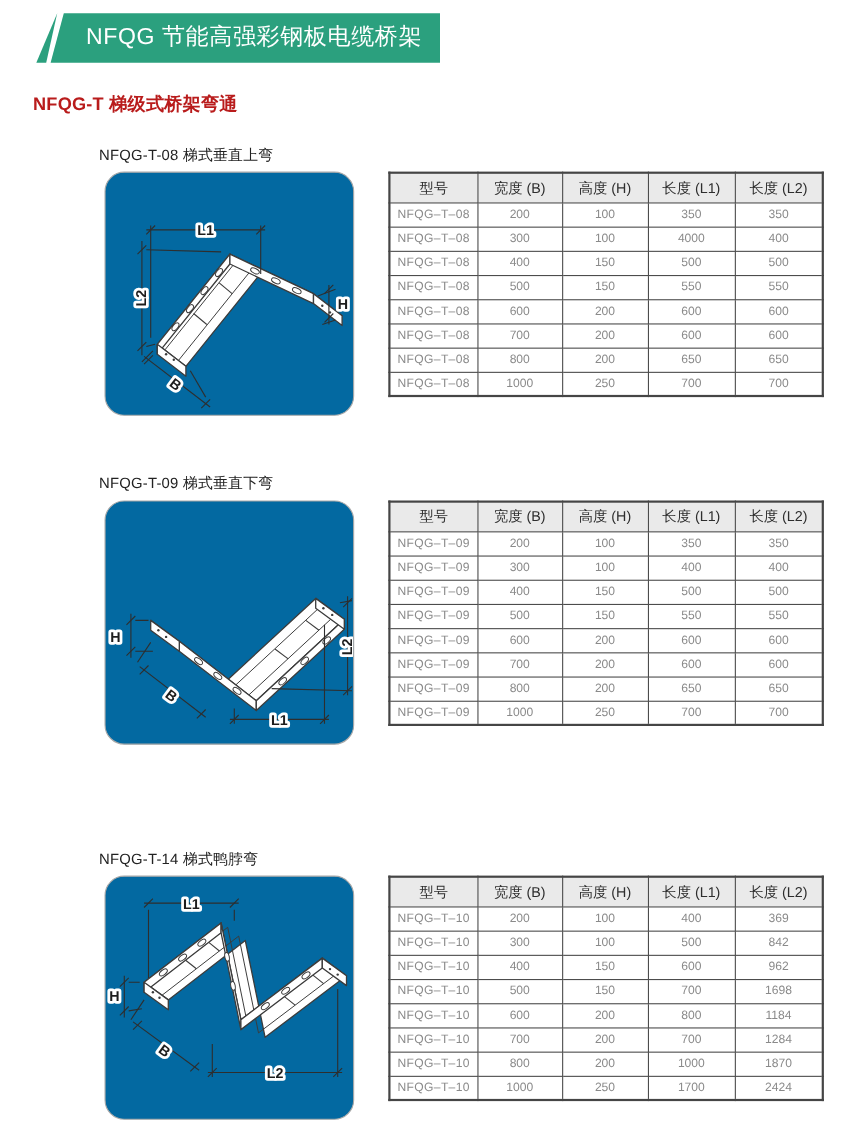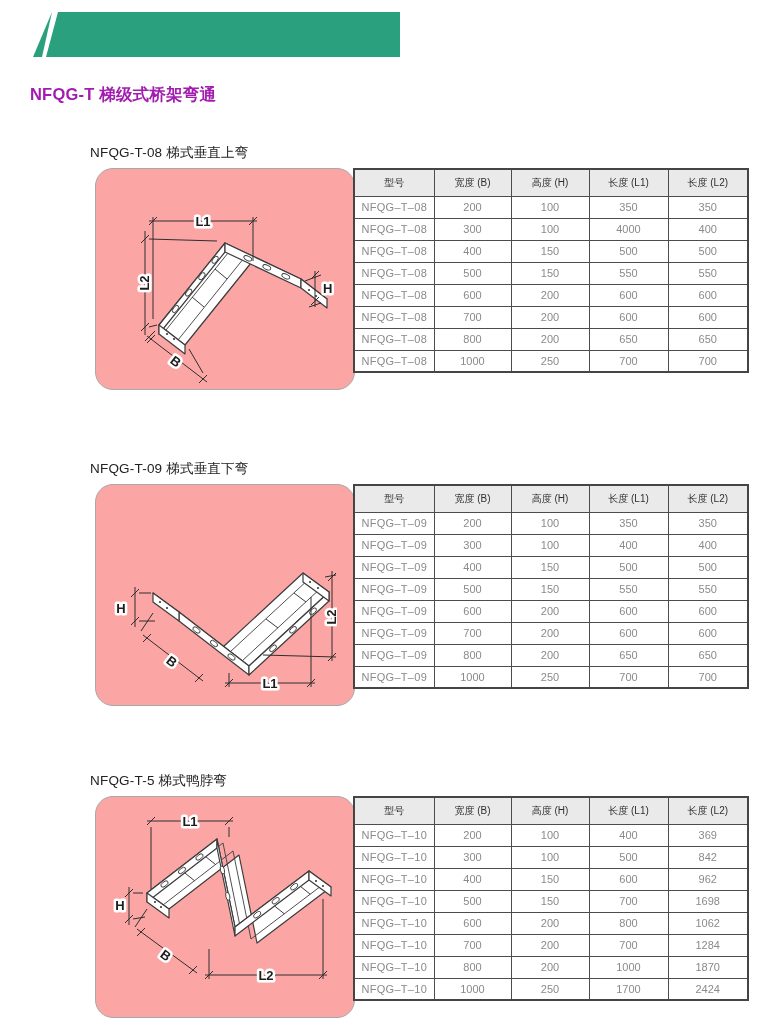--- a/index.html
+++ b/index.html
@@ -15,34 +15,34 @@
   .banner svg { position: absolute; inset: 0; }
   .banner-text {
     position: absolute; left: 36px; top: 0; width: 330px; height: 48px;
     line-height: 48px; text-align: center;
     color: #ffffff; font-size: 21px; letter-spacing: 0.5px; white-space: nowrap;
   }
 
   
   .doc-title {
     position: absolute; left: 30px; top: 84px;
-    font-size: 16.5px; font-weight: bold; color: #a21caf; letter-spacing: 0.2px;
+    font-size: 16.5px; font-weight: bold; color: #b91c1c; letter-spacing: 0.2px;
   }
 
   
   .section { position: absolute; left: 0; width: 780px; height: 260px; }
-  #sec1 { top: 144px; padding-left: 11px; }
-  #sec2 { top: 460px; }
+  #sec1 { top: 132px; padding-left: 11px; }
+  #sec2 { top: 431px; }
   #sec3 { top: 772px; }
 
   .sec-label { position: absolute; left: 90px; top: 0; font-size: 13.5px; color: #222; letter-spacing: 0.2px; }
 
   .draw-box {
-    position: absolute; left: 95px; top: 24px; width: 260px; height: 222px;
-    border: 1.5px solid #a8a8a8; border-radius: 18px; background: #fca5a5; overflow: hidden;
+    position: absolute; left: 95px; top: 24px; width: 227px; height: 222px;
+    border: 1.5px solid #a8a8a8; border-radius: 18px; background: #0369a1; overflow: hidden;
   }
   .draw-box svg { display: block; margin: 0 auto; }
 
   
   .band { fill: #ffffff; stroke: #3c3c3c; stroke-width: 1.2; stroke-linejoin: round; }
   .thin { fill: none; stroke: #3c3c3c; stroke-width: 0.9; }
   .rung { stroke: #3c3c3c; stroke-width: 1; }
   .slot { fill: #ffffff; stroke: #3c3c3c; stroke-width: 0.9; }
   .dot  { fill: #3c3c3c; }
   .dim  { stroke: #2e2e2e; stroke-width: 1; fill: none; }
@@ -52,36 +52,37 @@
   }
 
   
   .dim-table {
     position: absolute; left: 353px; top: 24px; width: 394px;
     border-collapse: collapse; table-layout: fixed; background: #fff;
     border: 2px solid #454545;
   }
   .dim-table th {
     border: 1.4px solid #4c4c4c; background: #eaeaea;
-    font-size: 10px; font-weight: 500; color: #2e2e2e; height: 27px; text-align: center;
+    font-size: 13px; font-weight: 500; color: #2e2e2e; height: 27px; text-align: center;
   }
   .dim-table td {
     border: 1.4px solid #4c4c4c; font-size: 11px; color: #8a8a8a;
     text-align: center; height: 22px;
   }
   .dim-table td.model { letter-spacing: 0.3px; }
 </style>
 </head>
 <body>
 
 <div class="banner">
   <svg viewBox="0 0 372 48" aria-hidden="true">
     <polygon points="22,2 3,47 12,47" fill="#2BA07E"></polygon>
     <polygon points="28,2 370,2 370,47 16,47" fill="#2BA07E"></polygon>
   </svg>
+  <span class="banner-text">NFQG 节能高强彩钢板电缆桥架</span>
 </div>
 
 <h1 class="doc-title">NFQG-T 梯级式桥架弯通</h1>
 
 <section class="section" id="sec1">
   <div class="sec-label">NFQG-T-08 梯式垂直上弯</div>
 
   <div class="draw-box">
     <svg width="224" height="219" viewBox="0 0 224 219">
 
@@ -365,21 +366,21 @@
           <td>1000</td>
           <td>250</td>
           <td>700</td>
           <td>700</td>
         </tr>
       </tbody>
   </table>
 </section>
 
 <section class="section" id="sec3">
-  <div class="sec-label">NFQG-T-5 梯式鸭脖弯</div>
+  <div class="sec-label">NFQG-T-14 梯式鸭脖弯</div>
 
   <div class="draw-box">
     <svg width="224" height="219" viewBox="0 0 224 219">
 
       <path class="band" d="M34,96 L104,42 L122,130 L196,74 L218,90 L144,146 L126,58 L56,112 Z"></path>
       <polyline class="thin" points="40,100 110,46 128,134 202,78"></polyline>
       <polyline class="thin" points="50,108 120,54 138,142 212,86"></polyline>
       <line class="rung" x1="71.5" y1="75.7" x2="81.5" y2="83.7"></line>
       <line class="rung" x1="92.5" y1="59.5" x2="102.5" y2="67.5"></line>
       <line class="rung" x1="161.3" y1="108.8" x2="171.3" y2="116.8"></line>
@@ -482,21 +483,21 @@
           <td>150</td>
           <td>700</td>
           <td>1698</td>
         </tr>
 
         <tr>
           <td class="model">NFQG–T–10</td>
           <td>600</td>
           <td>200</td>
           <td>800</td>
-          <td>1062</td>
+          <td>1184</td>
         </tr>
 
         <tr>
           <td class="model">NFQG–T–10</td>
           <td>700</td>
           <td>200</td>
           <td>700</td>
           <td>1284</td>
         </tr>
 

